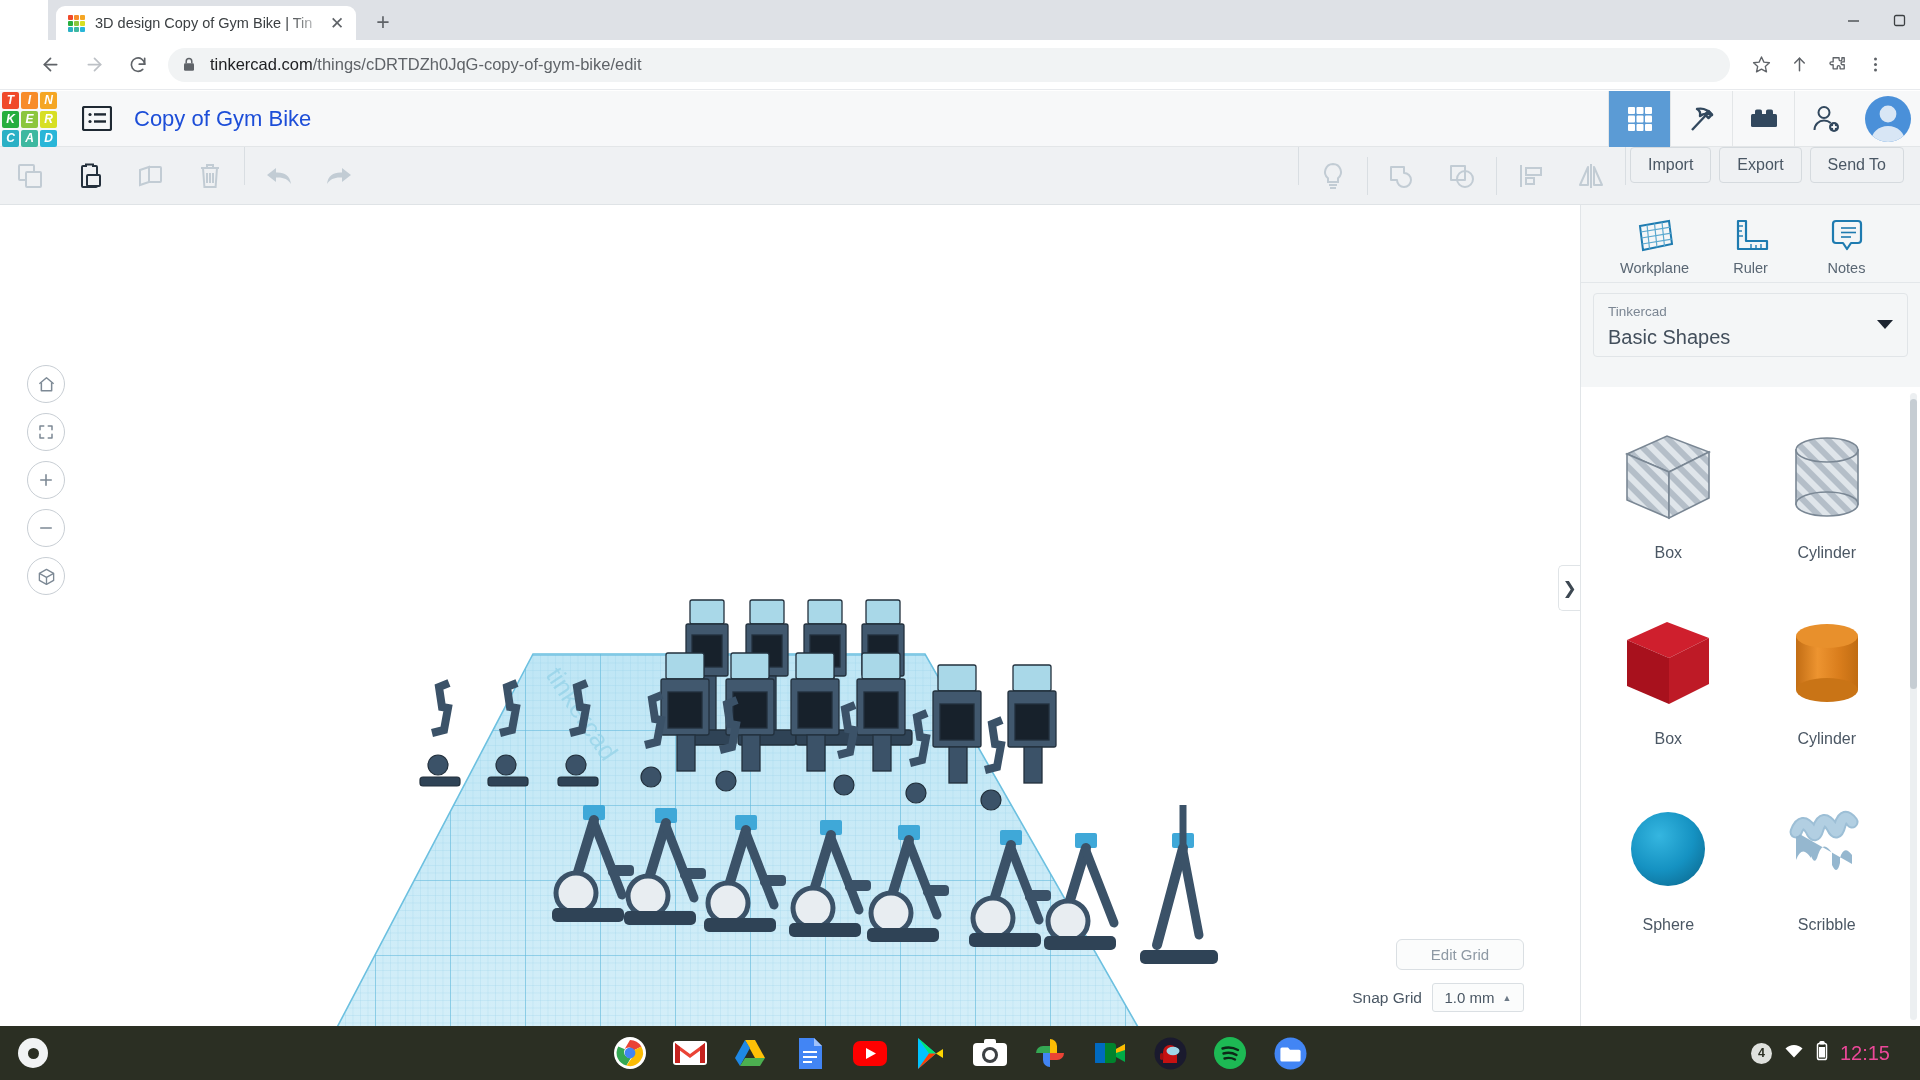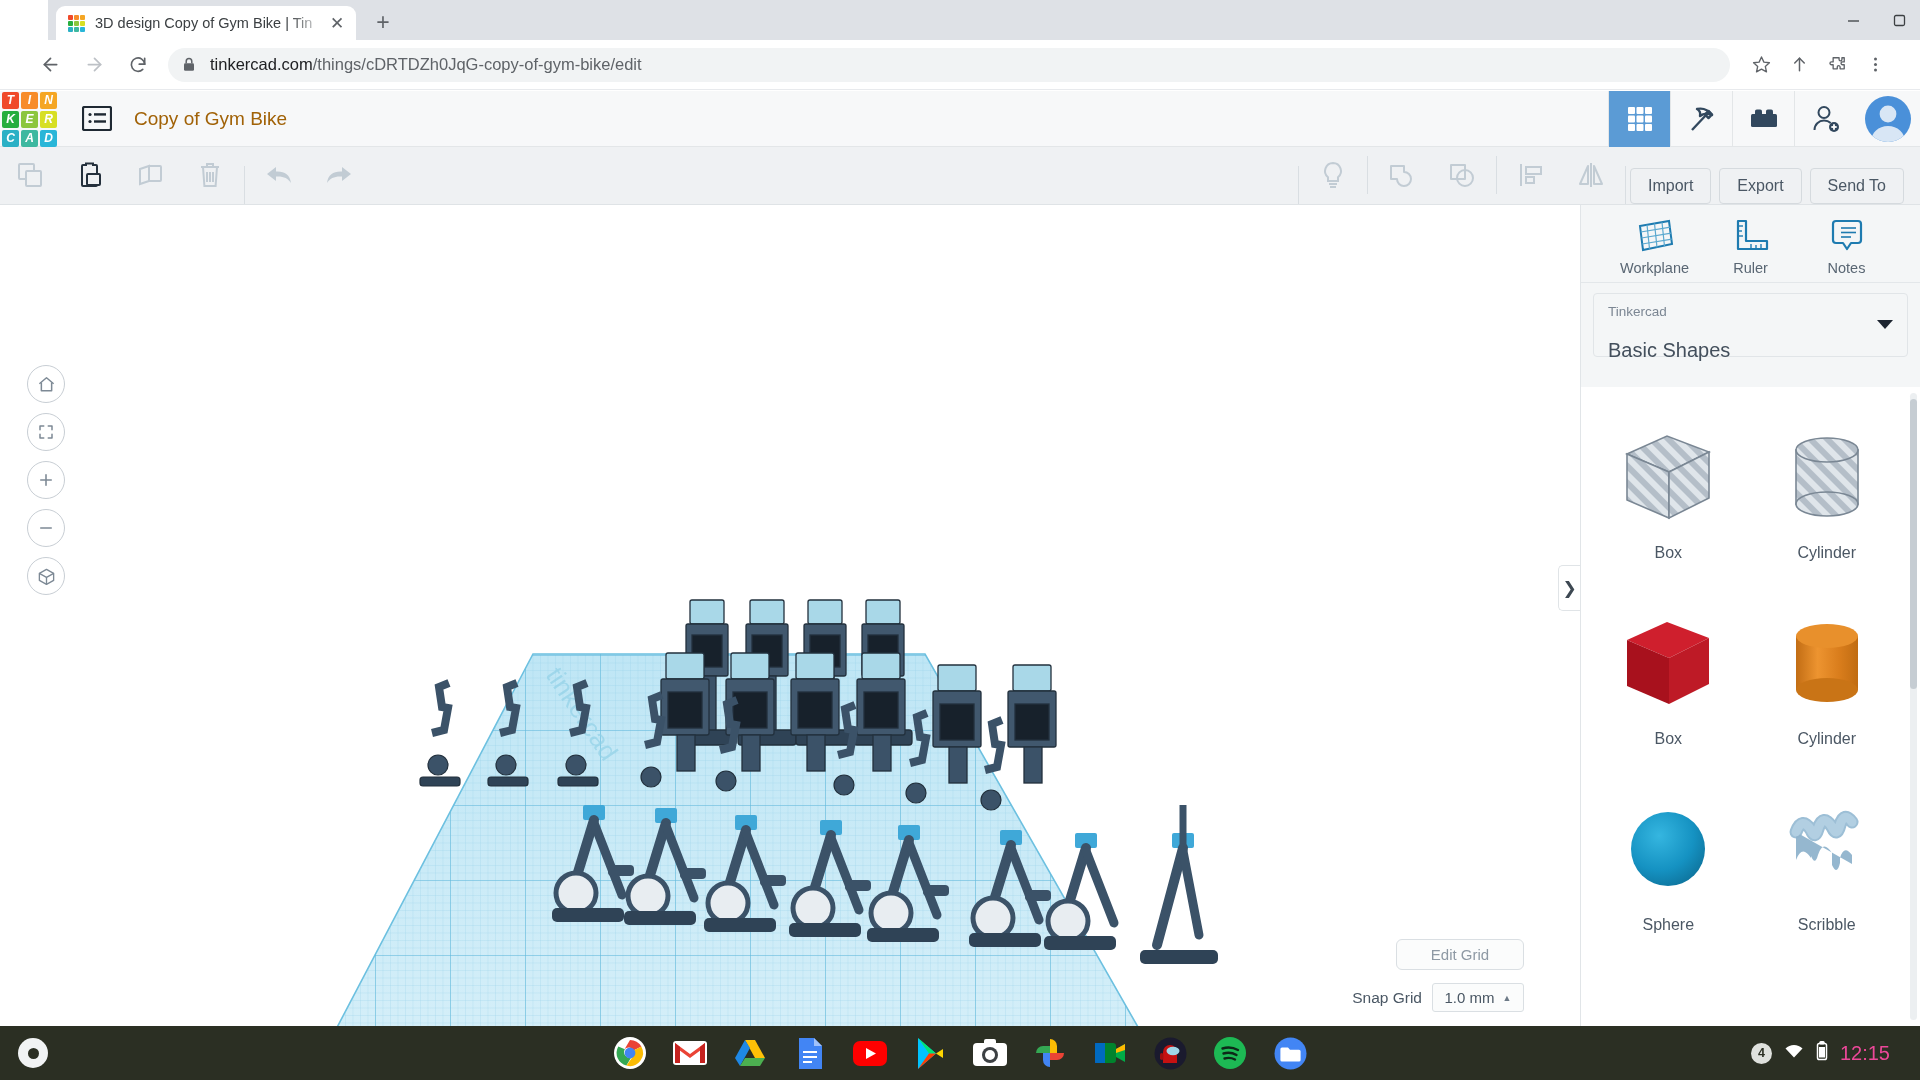--- a/index.html
+++ b/index.html
@@ -111,21 +111,21 @@
     display: flex; align-items: center; justify-content: center;
     border-radius: 2px;
     color: #fff; font-size: 12px; font-weight: bold;
     font-family: "Liberation Sans", sans-serif;
   }
   .tc-menu-btn {
     width: 46px; height: 56px; margin-left: 18px;
     display: flex; align-items: center; justify-content: center;
   }
   .tc-title {
-    font-size: 19px; color: #a16207; margin-left: 14px;
+    font-size: 22px; color: #1d4ed8; margin-left: 14px;
     font-family: "Liberation Sans", sans-serif;
   }
   .tc-header-right {
     margin-left: auto; display: flex; align-items: center; height: 56px;
   }
   .tc-hdr-icon {
     width: 62px; height: 56px;
     display: flex; align-items: center; justify-content: center;
     border-left: 1px solid #e3e6e8;
     color: #3d4f63;
@@ -140,21 +140,21 @@
     background: #4a90d9;
     display: flex; align-items: flex-end; justify-content: center;
     overflow: hidden;
   }
 
   
   .tc-toolbar {
     position: absolute; top: 147px; left: 0; width: 1920px; height: 58px;
     background: #eff1f3;
     border-bottom: 1px solid #dfe3e6;
-    display: flex; align-items: flex-end;
+    display: flex; align-items: flex-start;
   }
   .tt-group { display: flex; align-items: center; height: 58px; }
   .tt-btn {
     width: 60px; height: 58px;
     display: flex; align-items: center; justify-content: center;
     color: #c2ccd4;
   }
   .tt-btn.enabled { color: #24303c; }
   .tt-sep { width: 1px; height: 38px; background: #d9dee2; margin: 0 4px; }
   .tt-spacer { flex: 1 1 auto; }
@@ -233,21 +233,21 @@
   .rp-tool { display: flex; flex-direction: column; align-items: center; gap: 5px; width: 96px; }
   .rp-tool-label { font-size: 14.5px; color: #596673; }
   .rp-dropdown {
     margin: 10px 12px; padding: 10px 14px 12px;
     background: #f4f6f7;
     border: 1px solid #e1e5e8; border-radius: 4px;
     position: relative;
     height: 64px;
   }
   .rp-dd-sub { font-size: 13.5px; color: #7b8693; }
-  .rp-dd-main { font-size: 20px; color: #434f5c; margin-top: 20px; }
+  .rp-dd-main { font-size: 20px; color: #434f5c; margin-top: 7px; }
   .rp-dd-caret {
     position: absolute; right: 14px; top: 26px;
     width: 0; height: 0;
     border-left: 8px solid transparent; border-right: 8px solid transparent;
     border-top: 9px solid #1c2430;
   }
   .rp-grid {
     position: absolute; top: 182px; left: 0; right: 0; bottom: 0;
     background: #ffffff;
     overflow: hidden;

